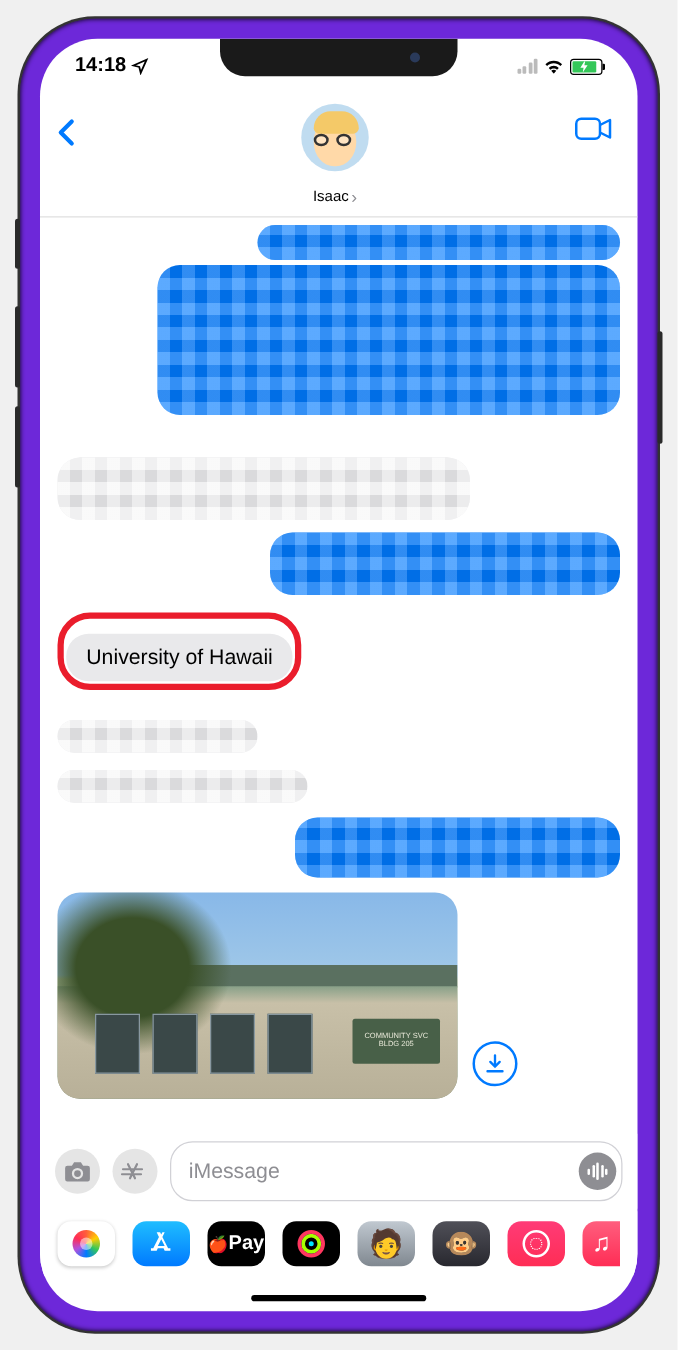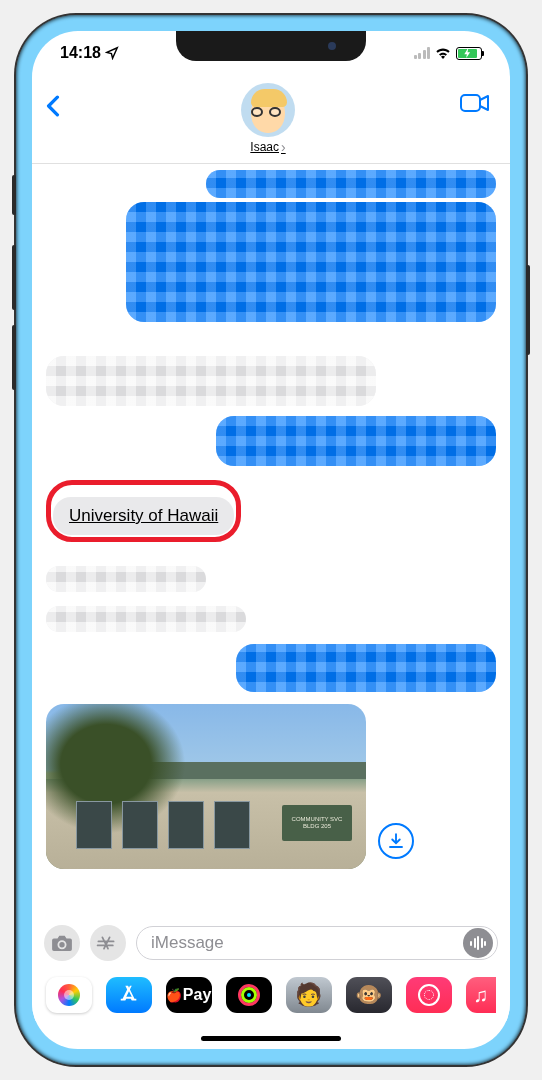--- a/index.html
+++ b/index.html
@@ -8,26 +8,25 @@
       height: 1080px;
       background: #f0f0f0;
       display: flex;
       align-items: center;
       justify-content: center;
       font-family: -apple-system, BlinkMacSystemFont, 'Segoe UI', Helvetica, Arial, sans-serif;
     }
     .phone-frame {
       width: 510px;
       height: 1050px;
-      background: #7dd3fc;
+      background: #6d28d9;
       border-radius: 60px;
       padding: 16px;
       position: relative;
       box-shadow: 0 0 0 2px #333, inset 0 0 4px #000;
-      text-decoration: underline;
     }
     .phone-side-btn {
       position: absolute;
       background: #2a2a2a;
       border-radius: 2px;
     }
     .btn-left-1 { left: -4px; top: 160px; width: 4px; height: 40px; }
     .btn-left-2 { left: -4px; top: 230px; width: 4px; height: 65px; }
     .btn-left-3 { left: -4px; top: 310px; width: 4px; height: 65px; }
     .btn-right { right: -4px; top: 250px; width: 4px; height: 90px; }
@@ -138,21 +137,21 @@
     .back-btn {
       color: #007aff;
       font-size: 26px;
       padding-top: 10px;
       width: 40px;
     }
     .contact-info {
       display: flex;
       flex-direction: column;
       align-items: center;
-      gap: 2px;
+      gap: 12px;
     }
     .avatar {
       width: 54px;
       height: 54px;
       border-radius: 50%;
       background: radial-gradient(circle at 50% 35%, #ffe0b3 26%, #c0dcf0 28%);
       position: relative;
       overflow: hidden;
       display: flex;
       align-items: center;
@@ -355,21 +354,21 @@
       border-radius: 50%;
       background: #e5e5e5;
       display: flex;
       align-items: center;
       justify-content: center;
       color: #8e8e93;
       font-size: 18px;
     }
     .text-input {
       flex: 1;
-      height: 34px;
+      height: 48px;
       border: 1px solid #d1d1d6;
       border-radius: 18px;
       padding: 0 40px 0 14px;
       font-size: 17px;
       color: #8e8e93;
       background: #fff;
       position: relative;
       display: flex;
       align-items: center;
     }

